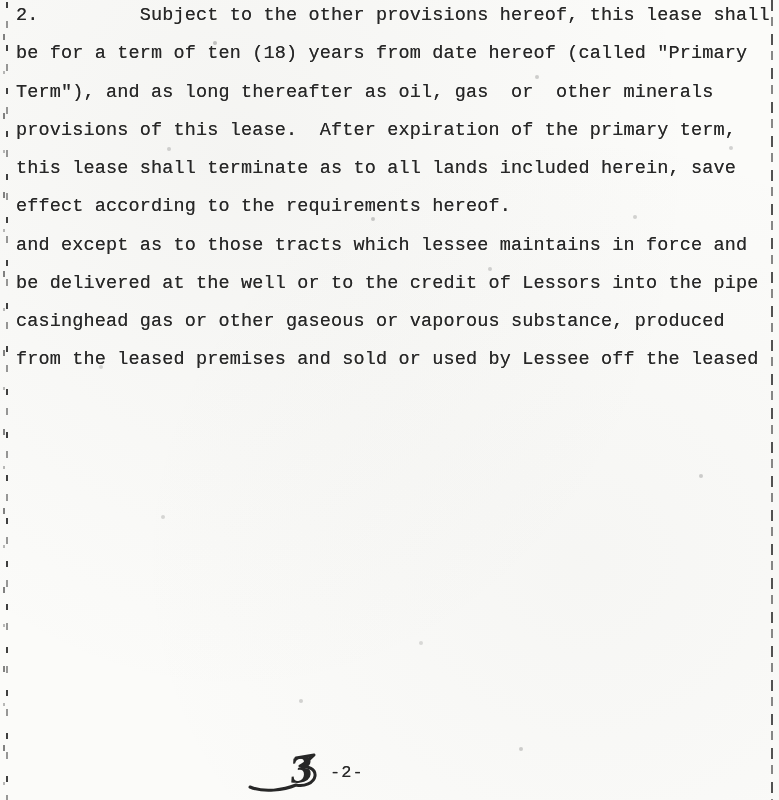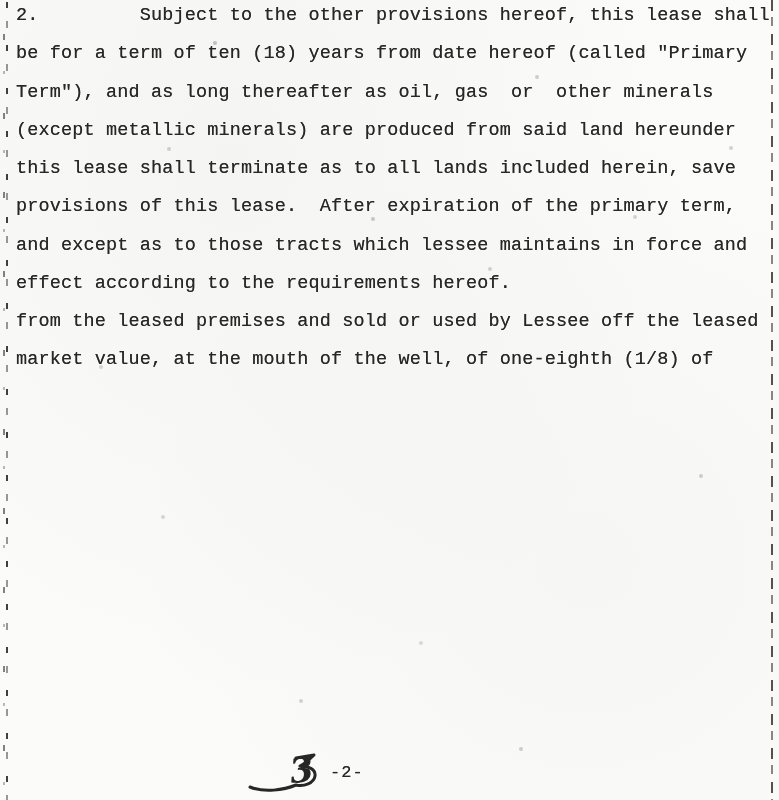--- a/index.html
+++ b/index.html
@@ -93,27 +93,27 @@
 
 <div class="page">
   <div class="left-marks"></div>
   <div class="right-marks"></div>
   <div class="specks"></div>
 
   <div class="text-block">
       <div class="line">2.         Subject to the other provisions hereof, this lease shall</div>
       <div class="line">be for a term of ten (18) years from date hereof (called "Primary</div>
       <div class="line">Term"), and as long thereafter as oil, gas  or  other minerals</div>
-      <div class="line">(except metallic minerals) are produced from said land hereunder</div>
+      <div class="line">provisions of this lease.  After expiration of the primary term,</div>
       <div class="line">this lease shall terminate as to all lands included herein, save</div>
-      <div class="line">provisions of this lease.  After expiration of the primary term,</div>
+      <div class="line">effect according to the requirements hereof.</div>
       <div class="line">and except as to those tracts which lessee maintains in force and</div>
-      <div class="line">effect according to the requirements hereof.</div>
+      <div class="line">be delivered at the well or to the credit of Lessors into the pipe</div>
+      <div class="line">casinghead gas or other gaseous or vaporous substance, produced</div>
       <div class="line">from the leased premises and sold or used by Lessee off the leased</div>
-      <div class="line">market value, at the mouth of the well, of one-eighth (1/8) of</div>
     </div>
 
   <div class="footer">
     <svg class="hand3" width="84" height="46" viewBox="0 0 84 46">
       <path d="M 50,8 L 68,5 C 62,11 58,14 54,16 C 62,16 70,19 69,26 C 68,33 58,37 50,35 C 38,40 18,43 4,37"></path>
       <text x="44" y="32" transform="rotate(-7 55 22)">3</text>
     </svg>
     <span class="typed-num">-2-</span>
   </div>
 </div>

